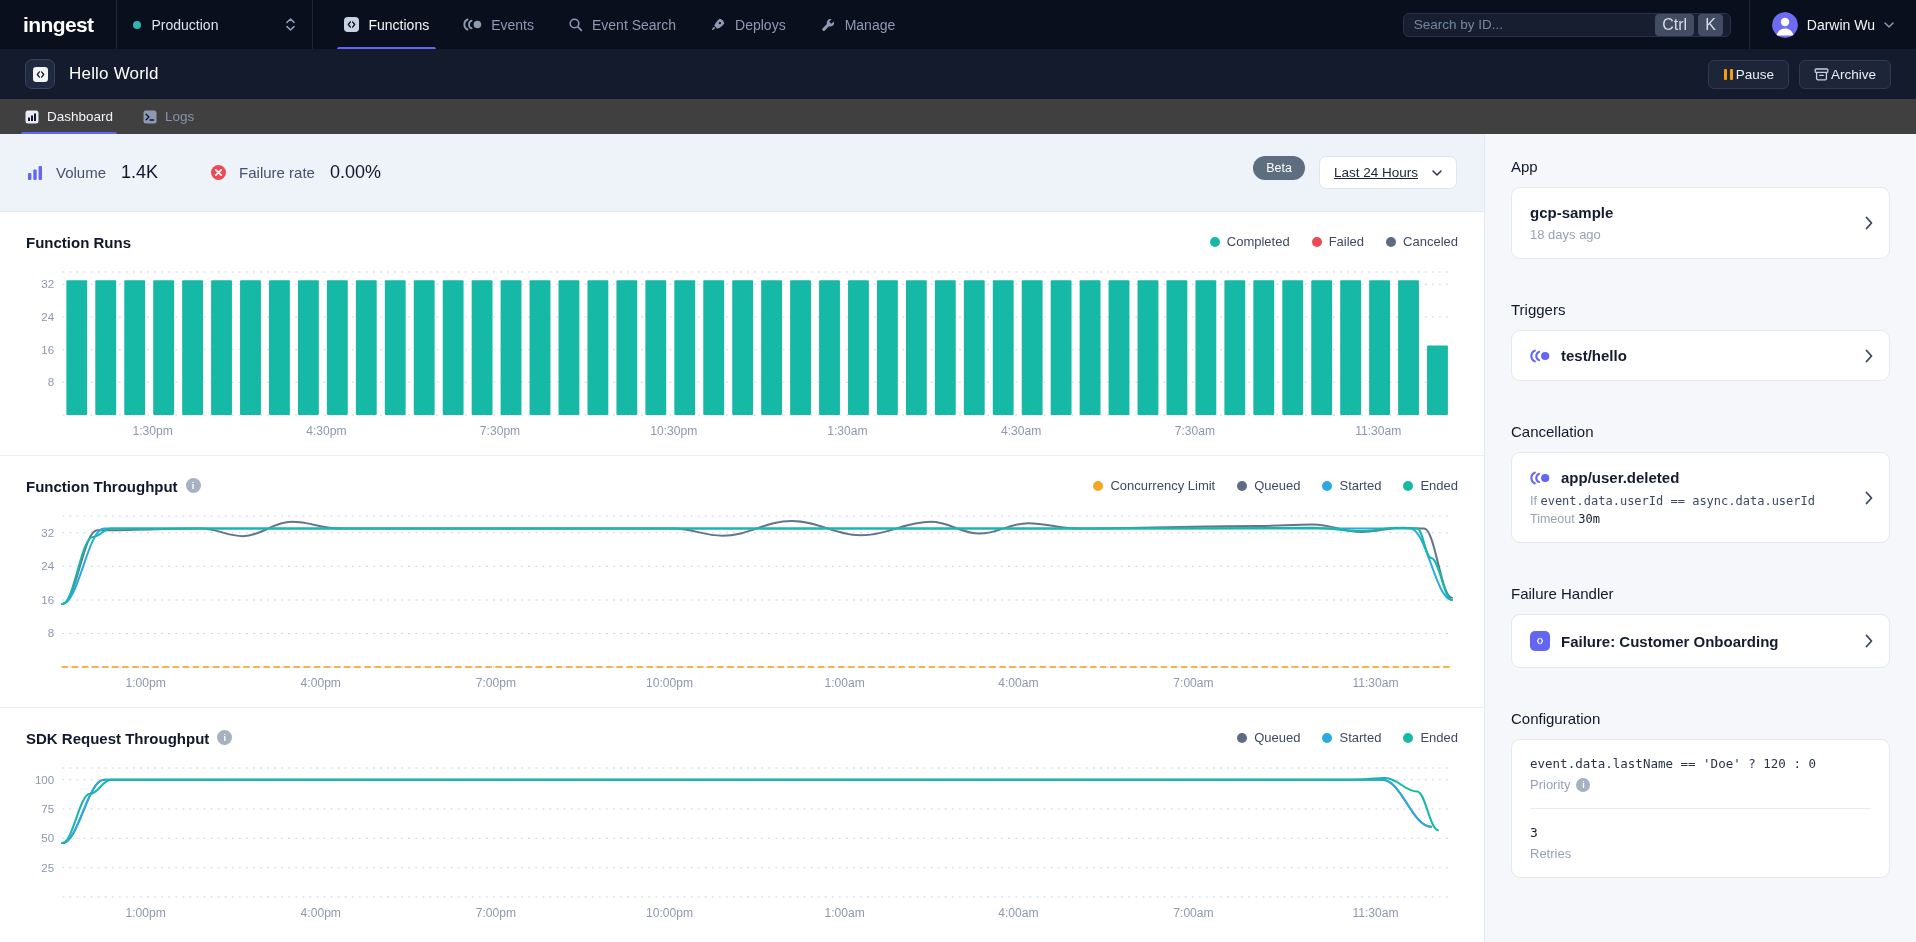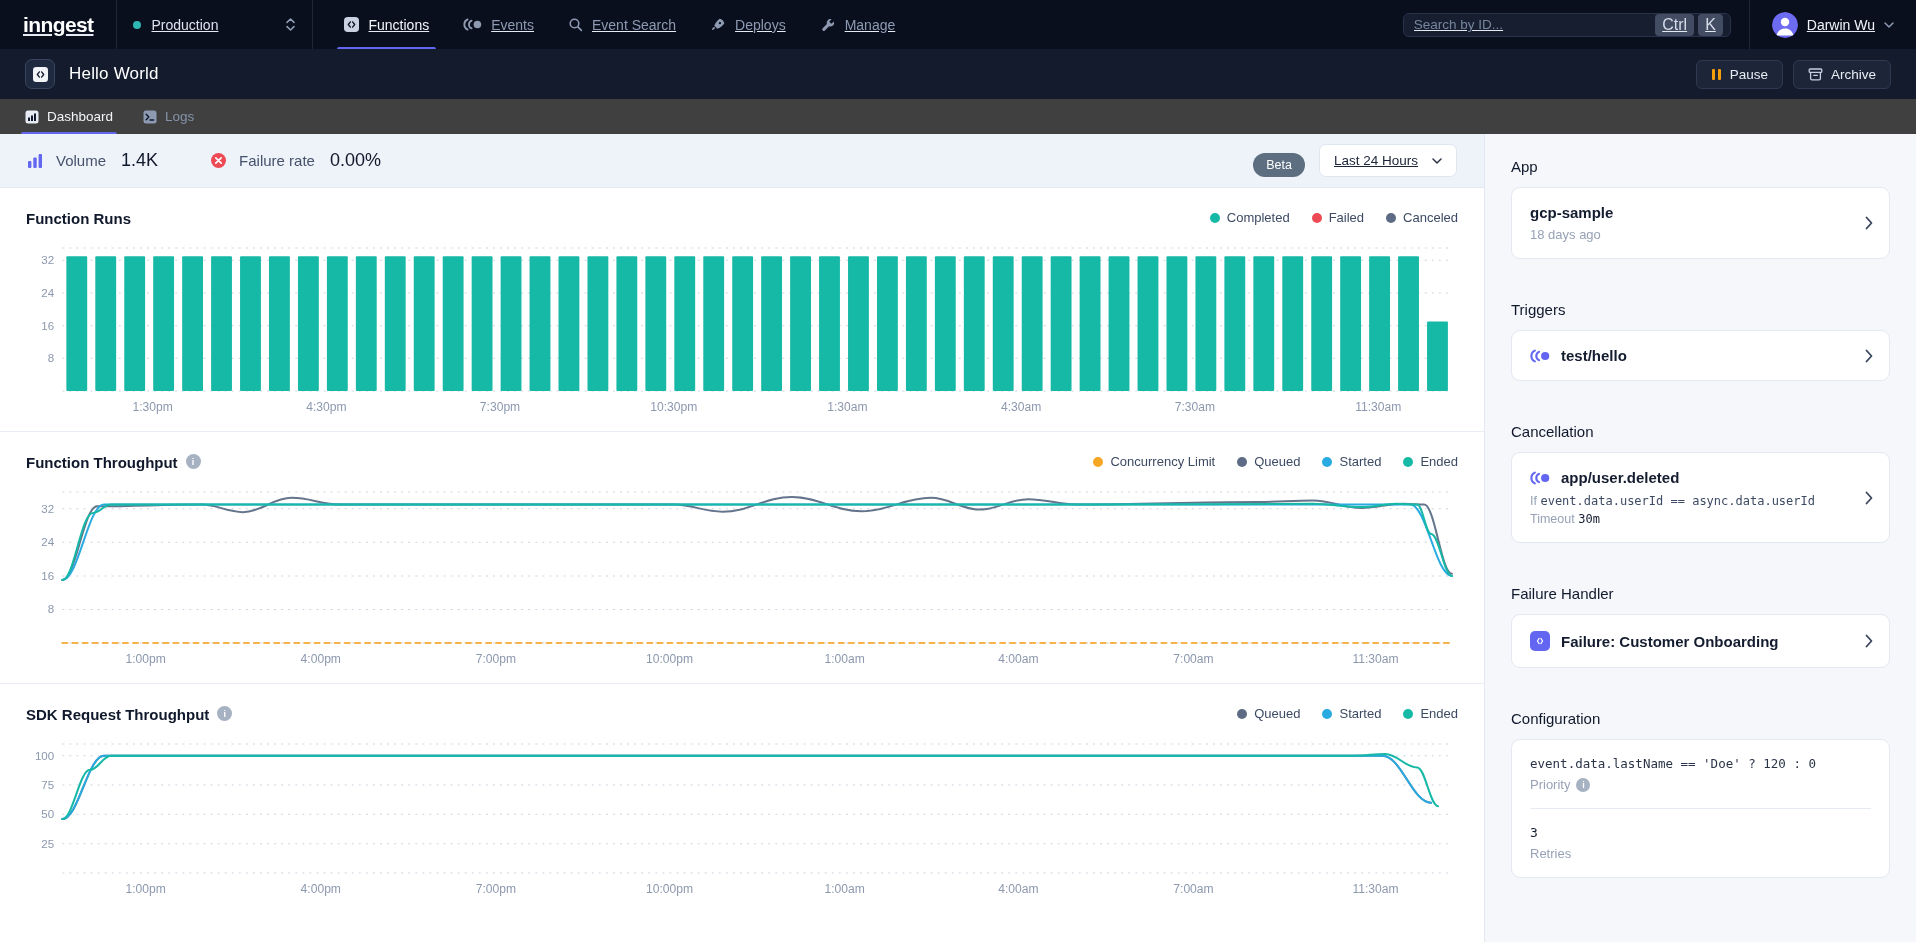--- a/index.html
+++ b/index.html
@@ -1,20 +1,20 @@
 <!DOCTYPE html>
 <html><head>
 <meta charset="utf-8">
 <style>
   * { box-sizing: border-box; margin: 0; padding: 0; }
   html,body { width:1916px; height:942px; overflow:hidden; background:#fff;
     font-family:"Liberation Sans", sans-serif; }
 
   
-  .topbar { height:49px; background:#0A0F1D; display:flex; align-items:stretch; color:#E5EAF3;text-decoration:underline; }
+  .topbar { height:49px; background:#0A0F1D; display:flex; align-items:stretch; color:#E5EAF3; }
   .logo { font-size:21px; font-weight:800; color:#fff; display:flex; align-items:center;
     padding:0 23px; letter-spacing:-0.6px; cursor:pointer; }
   .tdiv { width:1px; background:#1E2737; }
   .env { display:flex; align-items:center; gap:10px; padding:8px 16px; width:195px;
     background:none; border:none; color:#DCE3EF; font-size:14px; cursor:pointer; }
   .env-dot { width:8px; height:8px; border-radius:50%; background:#2EB6B0; }
   .env .updown { margin-left:auto; }
   .topnav { display:flex; align-items:stretch; margin-left:14px; }
   .nav-item { display:flex; align-items:center; gap:9px; padding:0 17px; font-size:14px;
     color:#8D9AB1; position:relative; cursor:pointer; text-decoration:none; }
@@ -33,42 +33,42 @@
   .user { display:flex; align-items:center; gap:9px; padding:0 22px; background:none;
     border:none; color:#F0F3F8; font-size:14px; cursor:pointer; }
   .user .chev { color:#8D9AB1; display:flex; }
 
   
   .fn-header { height:50px; background:#131B2D; display:flex; align-items:center; padding:0 25px; color:#fff; }
   .fn-icon { width:30px; height:30px; border-radius:7px; background:#1F2940; border:1px solid #39445E;
     display:flex; align-items:center; justify-content:center; margin-right:14px; }
   .fn-header h1 { font-size:17px; font-weight:500; letter-spacing:0.2px; }
   .fn-actions { margin-left:auto; display:flex; gap:10px; }
-  .hd-btn { display:flex; align-items:center; gap:8px; background:#1D2638; border:1px solid #2F3A52;
+  .hd-btn { display:flex; align-items:center; gap:2px; background:#1D2638; border:1px solid #2F3A52;
     color:#E8ECF4; font-size:13.5px; border-radius:6px; padding:6px 14px; cursor:pointer;
     font-family:"Liberation Sans",sans-serif; }
 
   
   .fn-tabs { height:35px; background:#404040; display:flex; align-items:stretch; padding:0 25px; gap:30px; }
   .vtab { display:flex; align-items:center; gap:8px; font-size:13.5px; color:#8494AB;
     position:relative; cursor:pointer; text-decoration:none; }
   .vtab.active { color:#F3F5F9; }
   .vtab.active::after { content:''; position:absolute; left:-4px; right:-4px; bottom:0; height:2px;
     background:#6366F1; border-radius:2px 2px 0 0; }
 
   
   .main { display:flex; height:808px; }
   .content { flex:1; min-width:0; display:flex; flex-direction:column; background:#fff; overflow:hidden; }
 
-  .stats-bar { height:54px; background:#EEF2F9; border-bottom:1px solid #E2E8F2; display:flex;
+  .stats-bar { height:78px; background:#EEF2F9; border-bottom:1px solid #E2E8F2; display:flex;
     align-items:center; padding:0 27px; gap:52px; flex:none; }
   .stat { display:flex; align-items:center; gap:12px; }
   .stat-label { font-size:15px; color:#46526B; }
   .stat-value { font-size:18px; color:#10182B; font-weight:500; margin-left:3px; }
-  .stats-right { margin-left:auto; display:flex; align-items:flex-end; gap:14px; }
+  .stats-right { margin-left:auto; display:flex; align-items:flex-start; gap:14px; }
   .beta { background:#5C6E80; color:#fff; font-size:12.5px; border-radius:999px; padding:5px 13px; }
   .range-btn { background:#fff; border:1px solid #E0E6EF; border-radius:7px; padding:8px 14px;
     font-size:13.5px; color:#1B2436; display:flex; gap:14px; align-items:center; cursor:pointer;
     font-family:"Liberation Sans",sans-serif;text-decoration:underline; }
 
   .charts { flex:1; }
   .chart-section { padding:22px 26px 8px 26px; border-bottom:1px solid #E8EDF4; }
   .chart-section:last-child { border-bottom:none; }
   .chart-head { display:flex; align-items:flex-start; margin-bottom:12px; }
   .chart-title { font-size:15px; font-weight:700; color:#10182B; }

